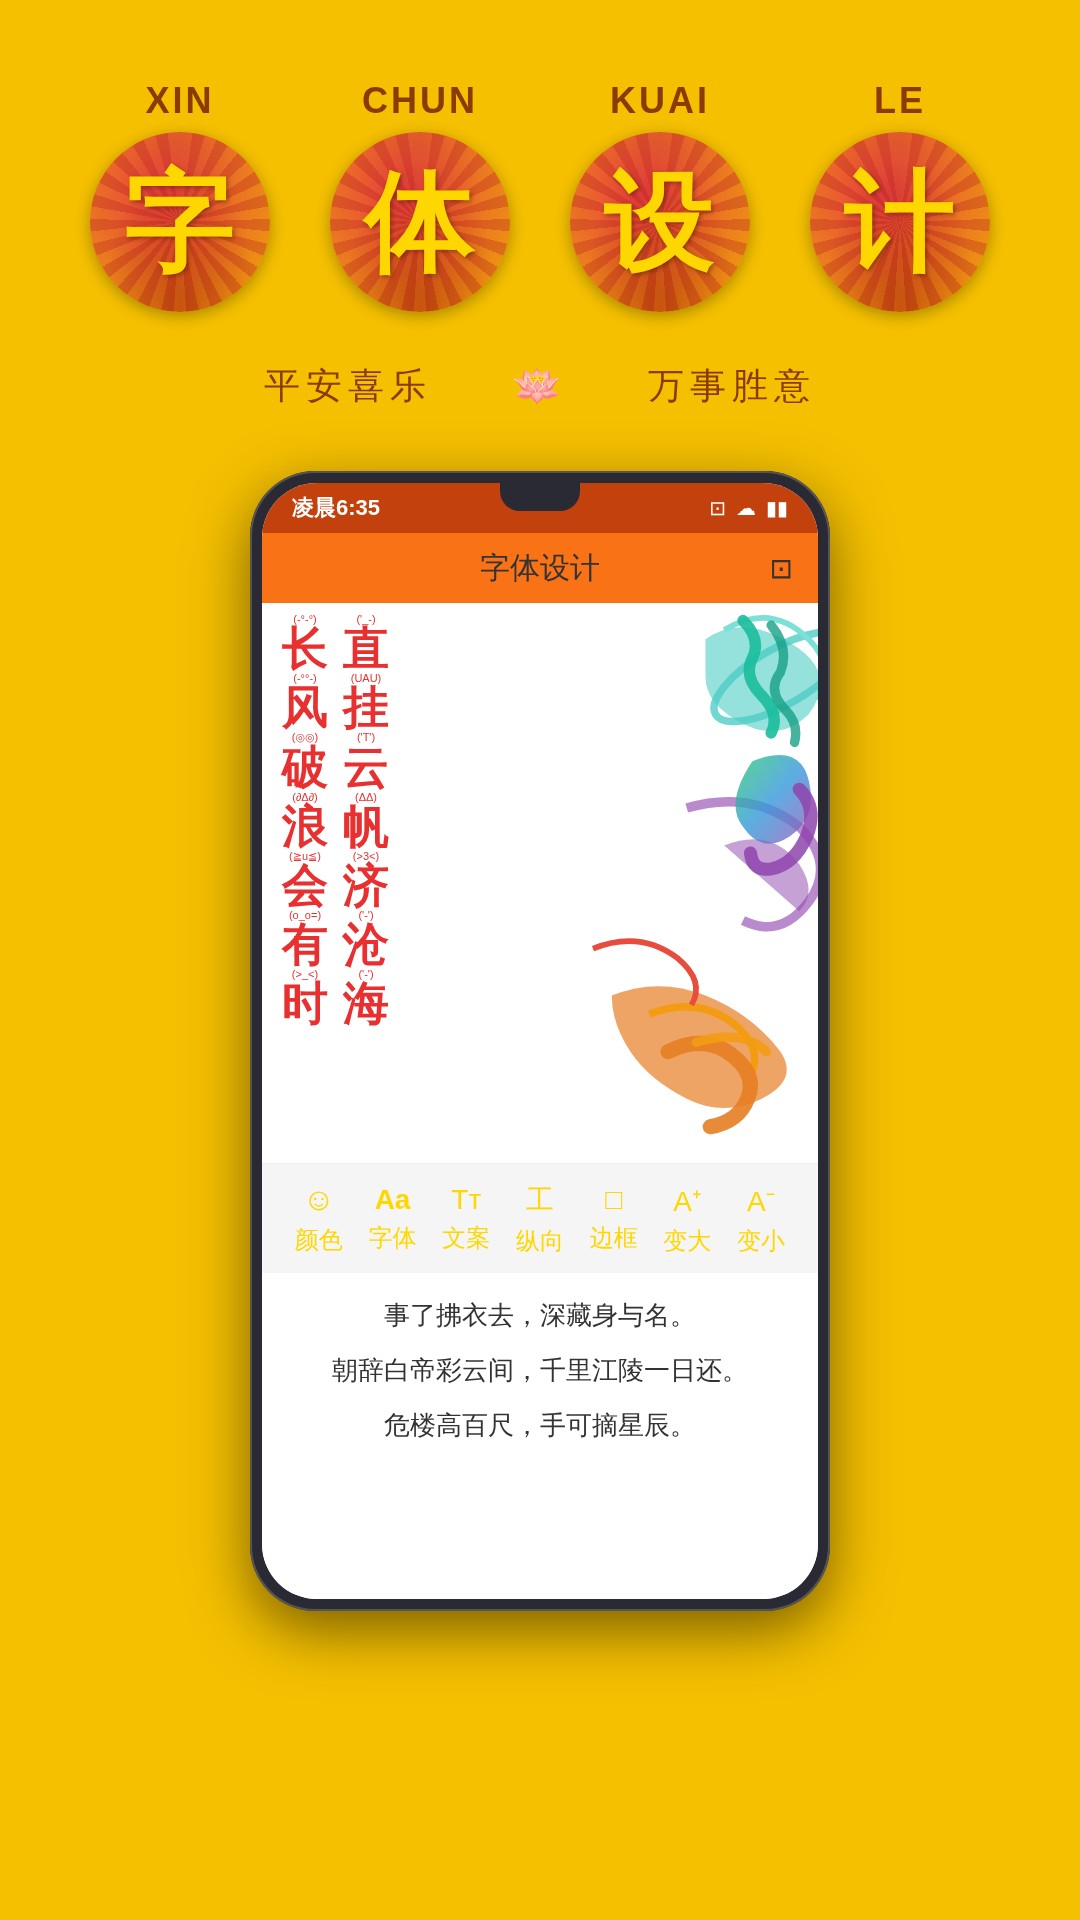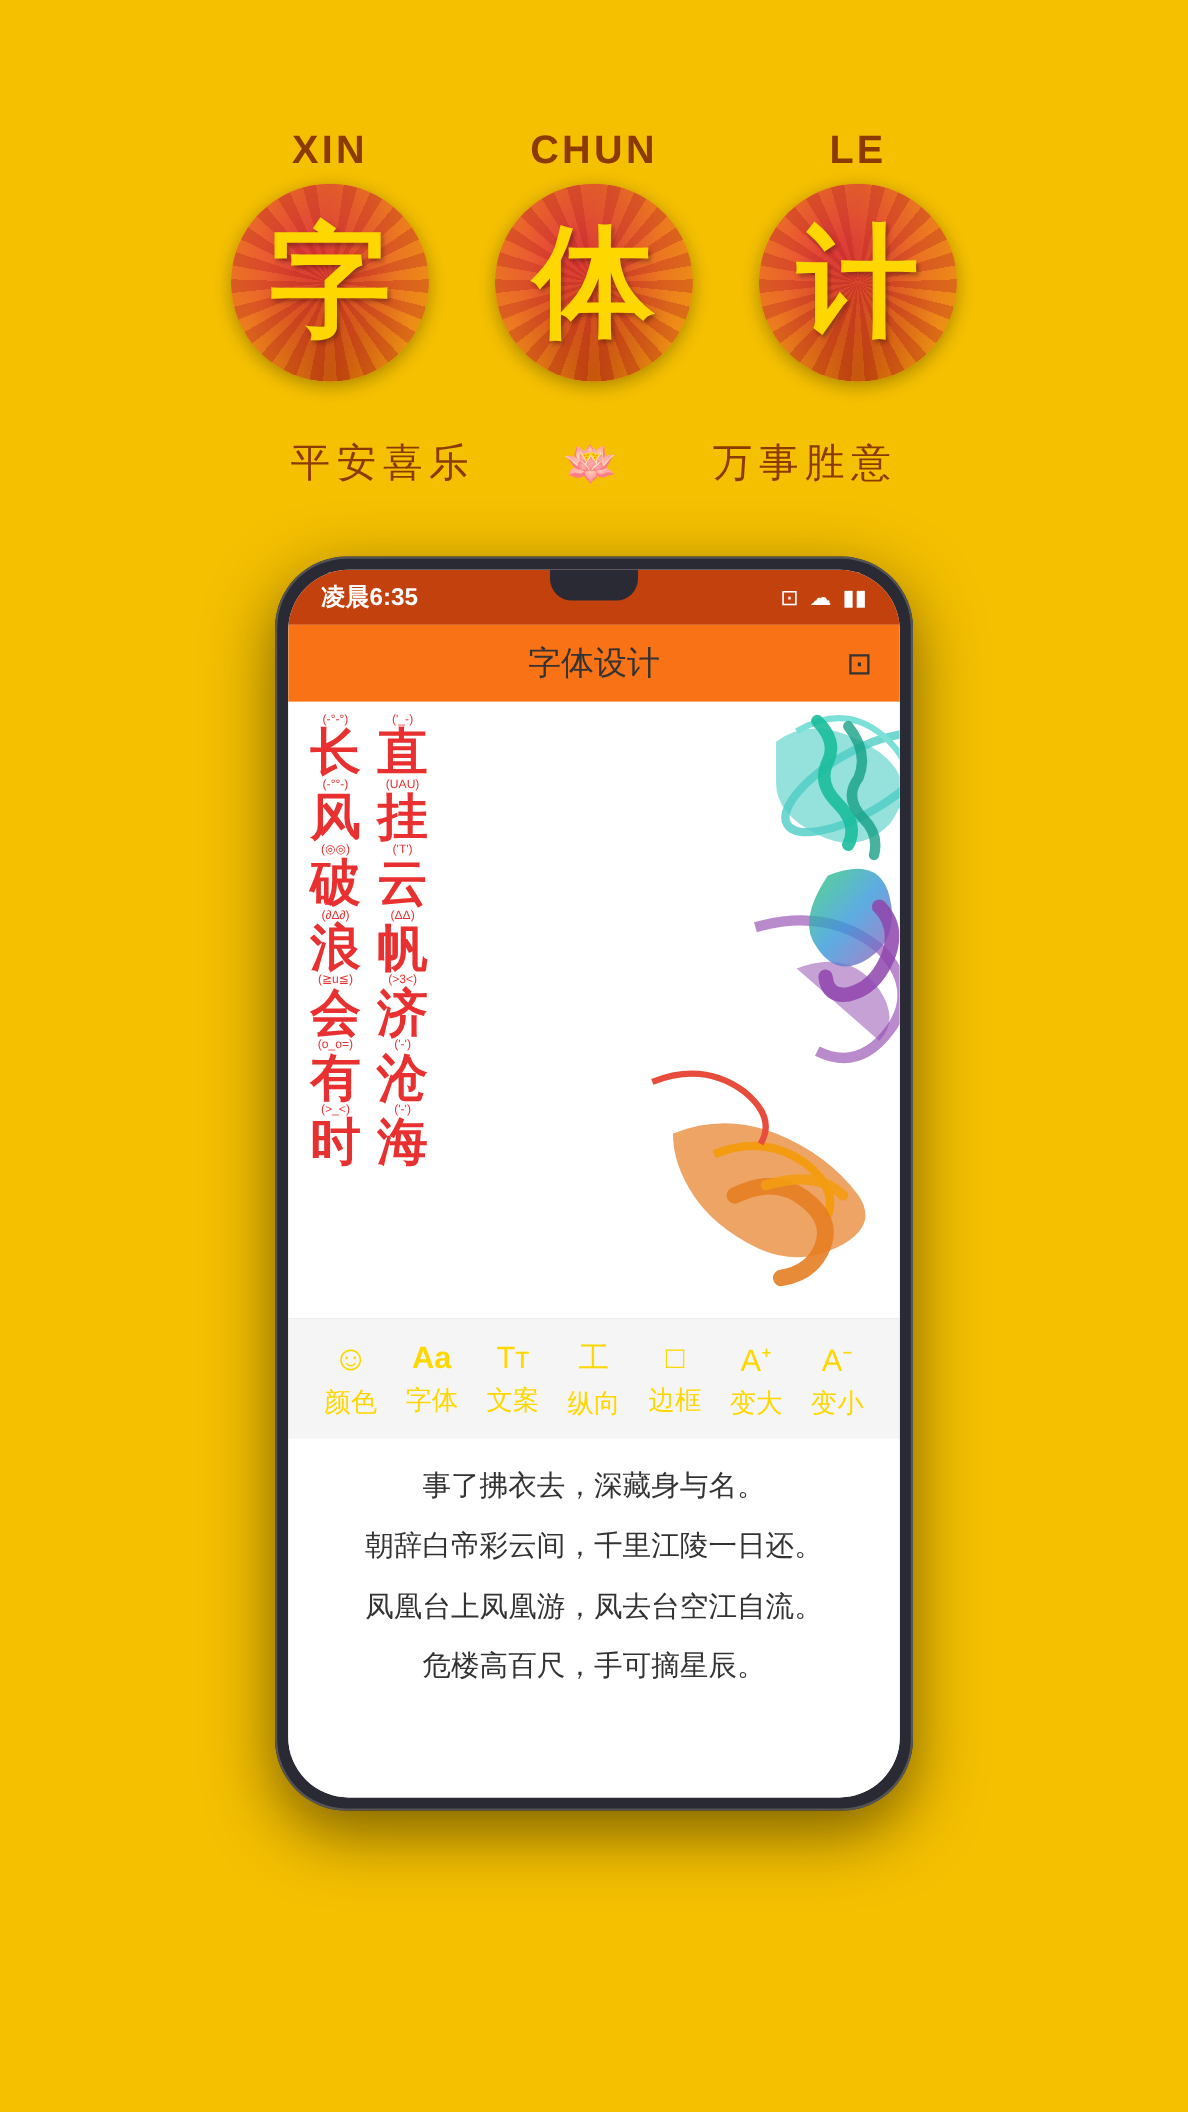--- a/index.html
+++ b/index.html
@@ -13,21 +13,20 @@
       position: relative;
     }
 
     
     .top-section {
       width: 100%;
       padding-top: 80px;
       display: flex;
       flex-direction: column;
       align-items: center;
-      margin-top: 35px;
     }
 
     .pinyin-row {
       display: flex;
       justify-content: center;
       gap: 60px;
       margin-bottom: 20px;
     }
 
     .pinyin-item {
@@ -270,20 +269,26 @@
     <div class="pinyin-item">
       <div class="pinyin-label">XIN</div>
       <div class="chinese-circle">
         <span class="chinese-char">字</span>
       </div>
     </div>
     <div class="pinyin-item">
       <div class="pinyin-label">CHUN</div>
       <div class="chinese-circle">
         <span class="chinese-char">体</span>
+      </div>
+    </div>
+    <div class="pinyin-item">
+      <div class="pinyin-label">KUAI</div>
+      <div class="chinese-circle">
+        <span class="chinese-char">设</span>
       </div>
     </div>
     <div class="pinyin-item">
       <div class="pinyin-label">LE</div>
       <div class="chinese-circle">
         <span class="chinese-char">计</span>
       </div>
     </div>
   </div>
 
@@ -415,19 +420,18 @@
         </div>
         <div class="toolbar-item">
           <span class="toolbar-icon" style="font-size:28px;">A⁻</span>
           <span class="toolbar-label">变小</span>
         </div>
       </div>
 
       <div class="text-content">
         <p class="poem-line">事了拂衣去，深藏身与名。</p>
         <p class="poem-line">朝辞白帝彩云间，千里江陵一日还。</p>
-        <p class="poem-line">凤凰台上凤凰游，凤去台空江自流。</p>
         <p class="poem-line">危楼高百尺，手可摘星辰。</p>
       </div>
 
     </div>
   </div>
 </div>
 
 </body></html>

